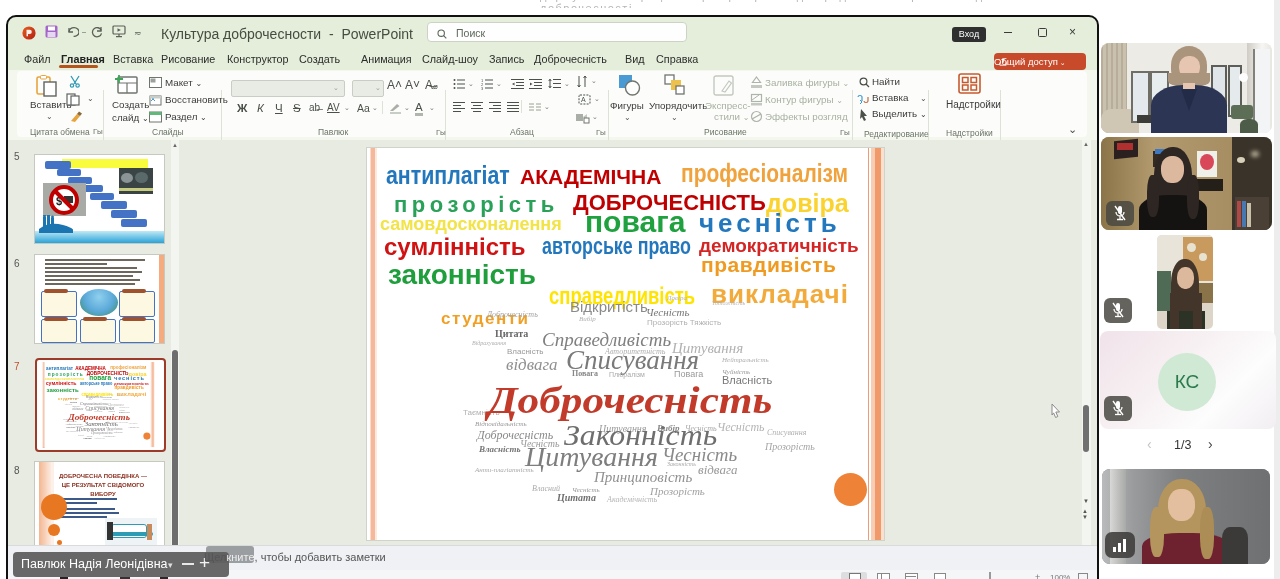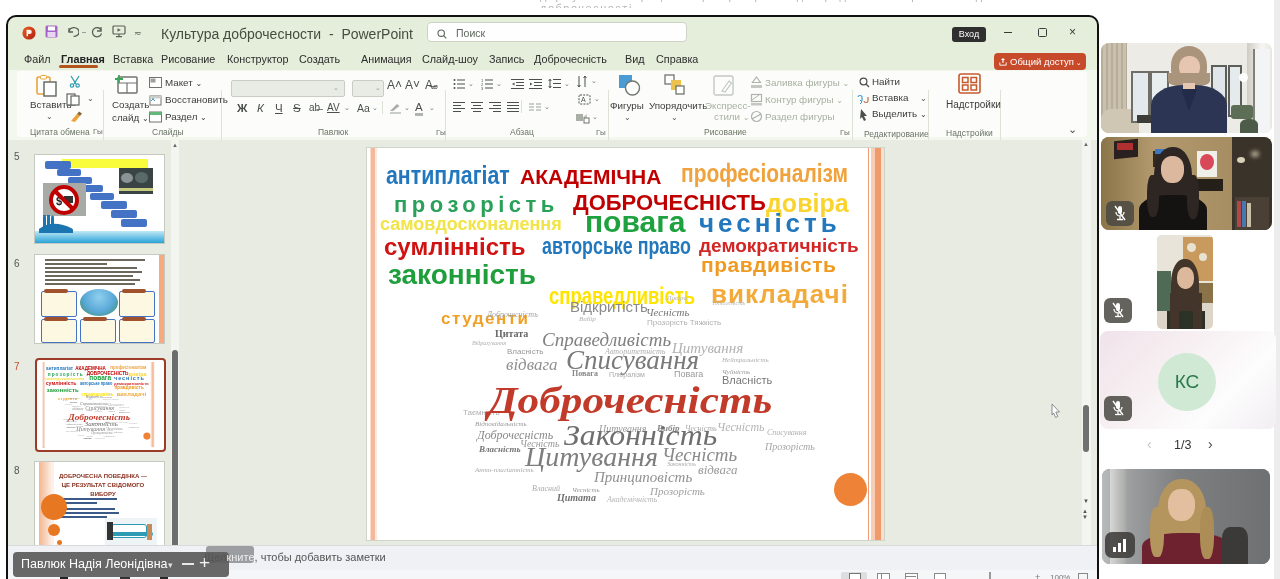--- a/index.html
+++ b/index.html
@@ -89,21 +89,21 @@
   <span style="left:617px">Вид</span>
   <span style="left:648px">Справка</span>
  </div>
  <div class="a" style="left:51px;top:48px;width:39px;height:2.5px;background:#b5551e;border-radius:2px"></div>
 
  <div class="a" style="left:986px;top:36px;width:92px;height:17px;background:#c74a2b;border-radius:4px;color:#fff;font-size:9.5px;line-height:17px;white-space:nowrap">
    <svg style="position:absolute;left:4px;top:4px" width="10" height="10" viewBox="0 0 11 11">
         <path d="M5.5 1l2.2 2.2h-1.5v3h-1.4v-3H3.3z" fill="#fff"></path>
         <path d="M2 6v3h7V6" fill="none" stroke="#fff" stroke-width="1"></path>
       </svg>
-   <span style="margin-left:16px">Общий доступ</span><span style="font-size:7px;margin-left:2px">⌄</span>
+   <span style="">Общий доступ</span><span style="font-size:7px;margin-left:2px">⌄</span>
  </div>
 
  <div class="a" id="ribbon" style="left:0;top:53px;width:1089px;height:70px;background:#f4f7ee"></div>
  <div class="a" style="left:9px;top:54px;width:1070px;height:66px;background:#fcfdfa;border-radius:4px"></div>
  <div id="ribbon-content">
   <div class="sep" style="left:95px"></div>
       <div class="sep" style="left:213px"></div>
       <div class="sep" style="left:437px"></div>
       <div class="sep" style="left:600px"></div>
       <div class="sep" style="left:844px"></div>
@@ -330,21 +330,21 @@
   <svg class="a" style="left:742px;top:76px" width="13" height="13" viewBox="0 0 13 13">
         <rect x="1.5" y="1.5" width="10" height="7" fill="none" stroke="#aeb3ac" stroke-width="1.2"></rect>
         <path d="M2 7l7-5" stroke="#aeb3ac"></path>
         <rect x="1" y="10" width="11" height="2.5" fill="#c3c8c0"></rect>
       </svg>
   <div class="rgray" style="left:757px;top:77px">Контур фигуры <span style="font-size:8px">⌄</span></div>
   <svg class="a" style="left:742px;top:93px" width="13" height="13" viewBox="0 0 13 13">
         <circle cx="6.5" cy="6.5" r="5" fill="none" stroke="#aeb3ac" stroke-width="1.2"></circle>
         <path d="M2 9l9-5" stroke="#aeb3ac" stroke-width="1.4"></path>
       </svg>
-  <div class="rgray" style="left:757px;top:94px">Раздел фигуры</div>
+  <div class="rgray" style="left:757px;top:94px">Эффекты розгляд</div>
   <div class="glabel" style="left:696px;top:110px">Рисование</div>
   <div class="glabel" style="left:832px;top:111px;font-size:8px">Гы</div>
 
   <svg class="a" style="left:851px;top:60px" width="11" height="11" viewBox="0 0 11 11">
         <circle cx="4.5" cy="4.5" r="3.4" fill="none" stroke="#4b504a" stroke-width="1.2"></circle>
         <line x1="7" y1="7" x2="10" y2="10" stroke="#4b504a" stroke-width="1.2"></line>
       </svg>
   <div class="rtxt" style="left:864px;top:59px">Найти</div>
   <svg class="a" style="left:849px;top:76px" width="12" height="12" viewBox="0 0 12 12">
         <path d="M1 4c0-2 4-2 4 0v4" fill="none" stroke="#3d9bd0" stroke-width="1.2"></path>

